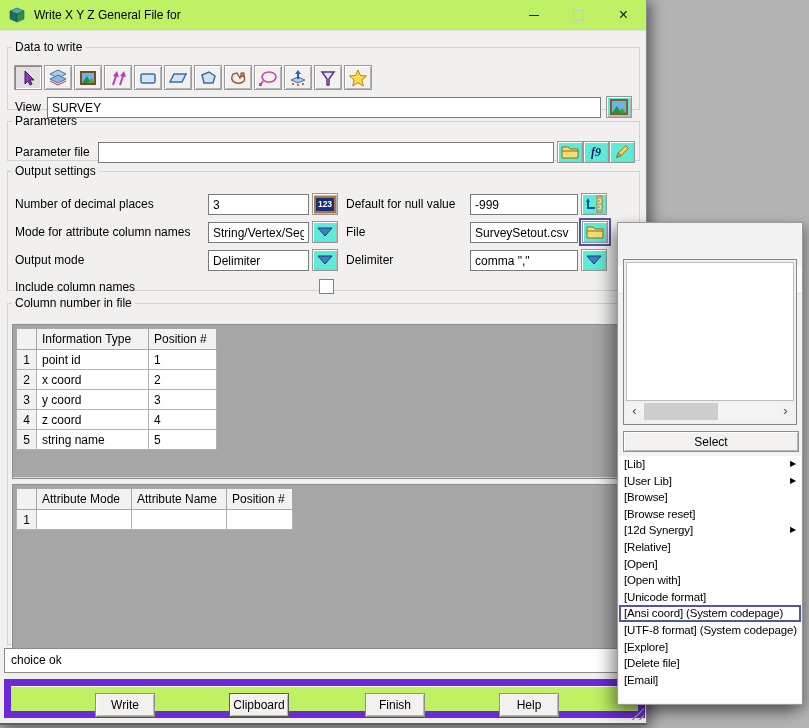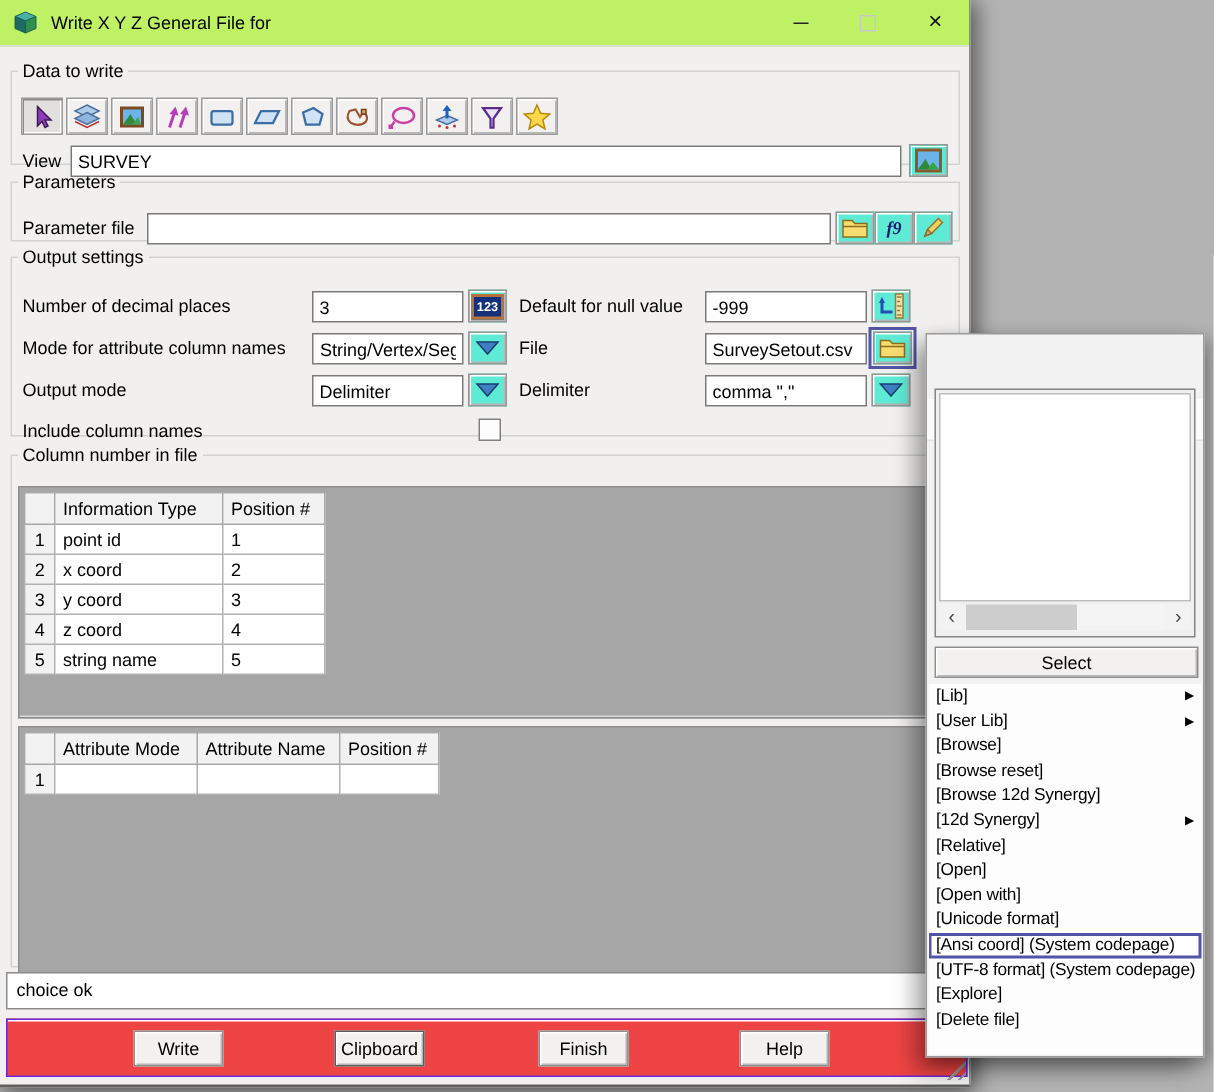--- a/index.html
+++ b/index.html
@@ -69,22 +69,22 @@
   #table1 .rn{width:20px;} #table1 th:nth-child(2),#table1 td:nth-child(2){width:112px;}
   #table1 th:nth-child(3),#table1 td:nth-child(3){width:68px;}
   #table2 .rn{width:20px;}
   #table2 th:nth-child(2),#table2 td:nth-child(2){width:95px;}
   #table2 th:nth-child(3),#table2 td:nth-child(3){width:95px;}
   #table2 th:nth-child(4),#table2 td:nth-child(4){width:66px;}
 
   
   .status{position:absolute;left:4px;top:648px;width:641px;height:25px;background:#fff;
           border:1px solid #8a8a8a;box-sizing:border-box;line-height:23px;padding-left:6px;}
-  .btnpanel{position:absolute;left:4px;top:679px;width:641px;height:39px;background:#ef4444;
-            border:1px solid #6d28d9;box-shadow:inset 0 1px 0 #fff;box-sizing:border-box;}
+  .btnpanel{position:absolute;left:4px;top:679px;width:641px;height:39px;background:#bef264;
+            border:7px solid #6d28d9;box-shadow:inset 0 1px 0 #fff;box-sizing:border-box;}
   .btn{position:absolute;top:7px;width:60px;height:24px;background:#f2f1f0;border:1px solid #8f8f8f;
        box-shadow:inset 1px 1px 0 #ffffff, inset -1px -1px 0 #b8b8b8;
        font-family:"Liberation Sans",sans-serif;font-size:12px;padding:0;cursor:default;}
   .btn.default{border-color:#5c5c5c;}
   .b0{left:84px;} .b1{left:218px;} .b2{left:354px;} .b3{left:488px;}
   .grip{position:absolute;right:2px;bottom:3px;width:17px;height:17px;
         background:repeating-linear-gradient(135deg,#9a9a9a 0 1.5px,transparent 1.5px 5px);
         clip-path:polygon(100% 0,100% 100%,0 100%);}
 
   
@@ -403,26 +403,26 @@
         </div>
         <span class="sb-btn">›</span>
       </div>
     </div>
     <button class="select-btn">Select</button>
     <div class="popup-menu">
         <div class="menu-item"><span>[Lib]</span><span class="arrow">▶</span></div>
         <div class="menu-item"><span>[User Lib]</span><span class="arrow">▶</span></div>
         <div class="menu-item"><span>[Browse]</span></div>
         <div class="menu-item"><span>[Browse reset]</span></div>
-        <div class="menu-item"><span>[Browse 12d Synergy]</span></div>
         <div class="menu-item"><span>[12d Synergy]</span><span class="arrow">▶</span></div>
         <div class="menu-item"><span>[Relative]</span></div>
         <div class="menu-item"><span>[Open]</span></div>
         <div class="menu-item"><span>[Open with]</span></div>
         <div class="menu-item"><span>[Unicode format]</span></div>
         <div class="menu-item hl"><span>[Ansi coord] (System codepage)</span></div>
         <div class="menu-item"><span>[UTF-8 format] (System codepage)</span></div>
         <div class="menu-item"><span>[Explore]</span></div>
         <div class="menu-item"><span>[Delete file]</span></div>
+        <div class="menu-item"><span>[Email]</span></div>
       </div>
   </div>
 
 </div>
 
 </body></html>

